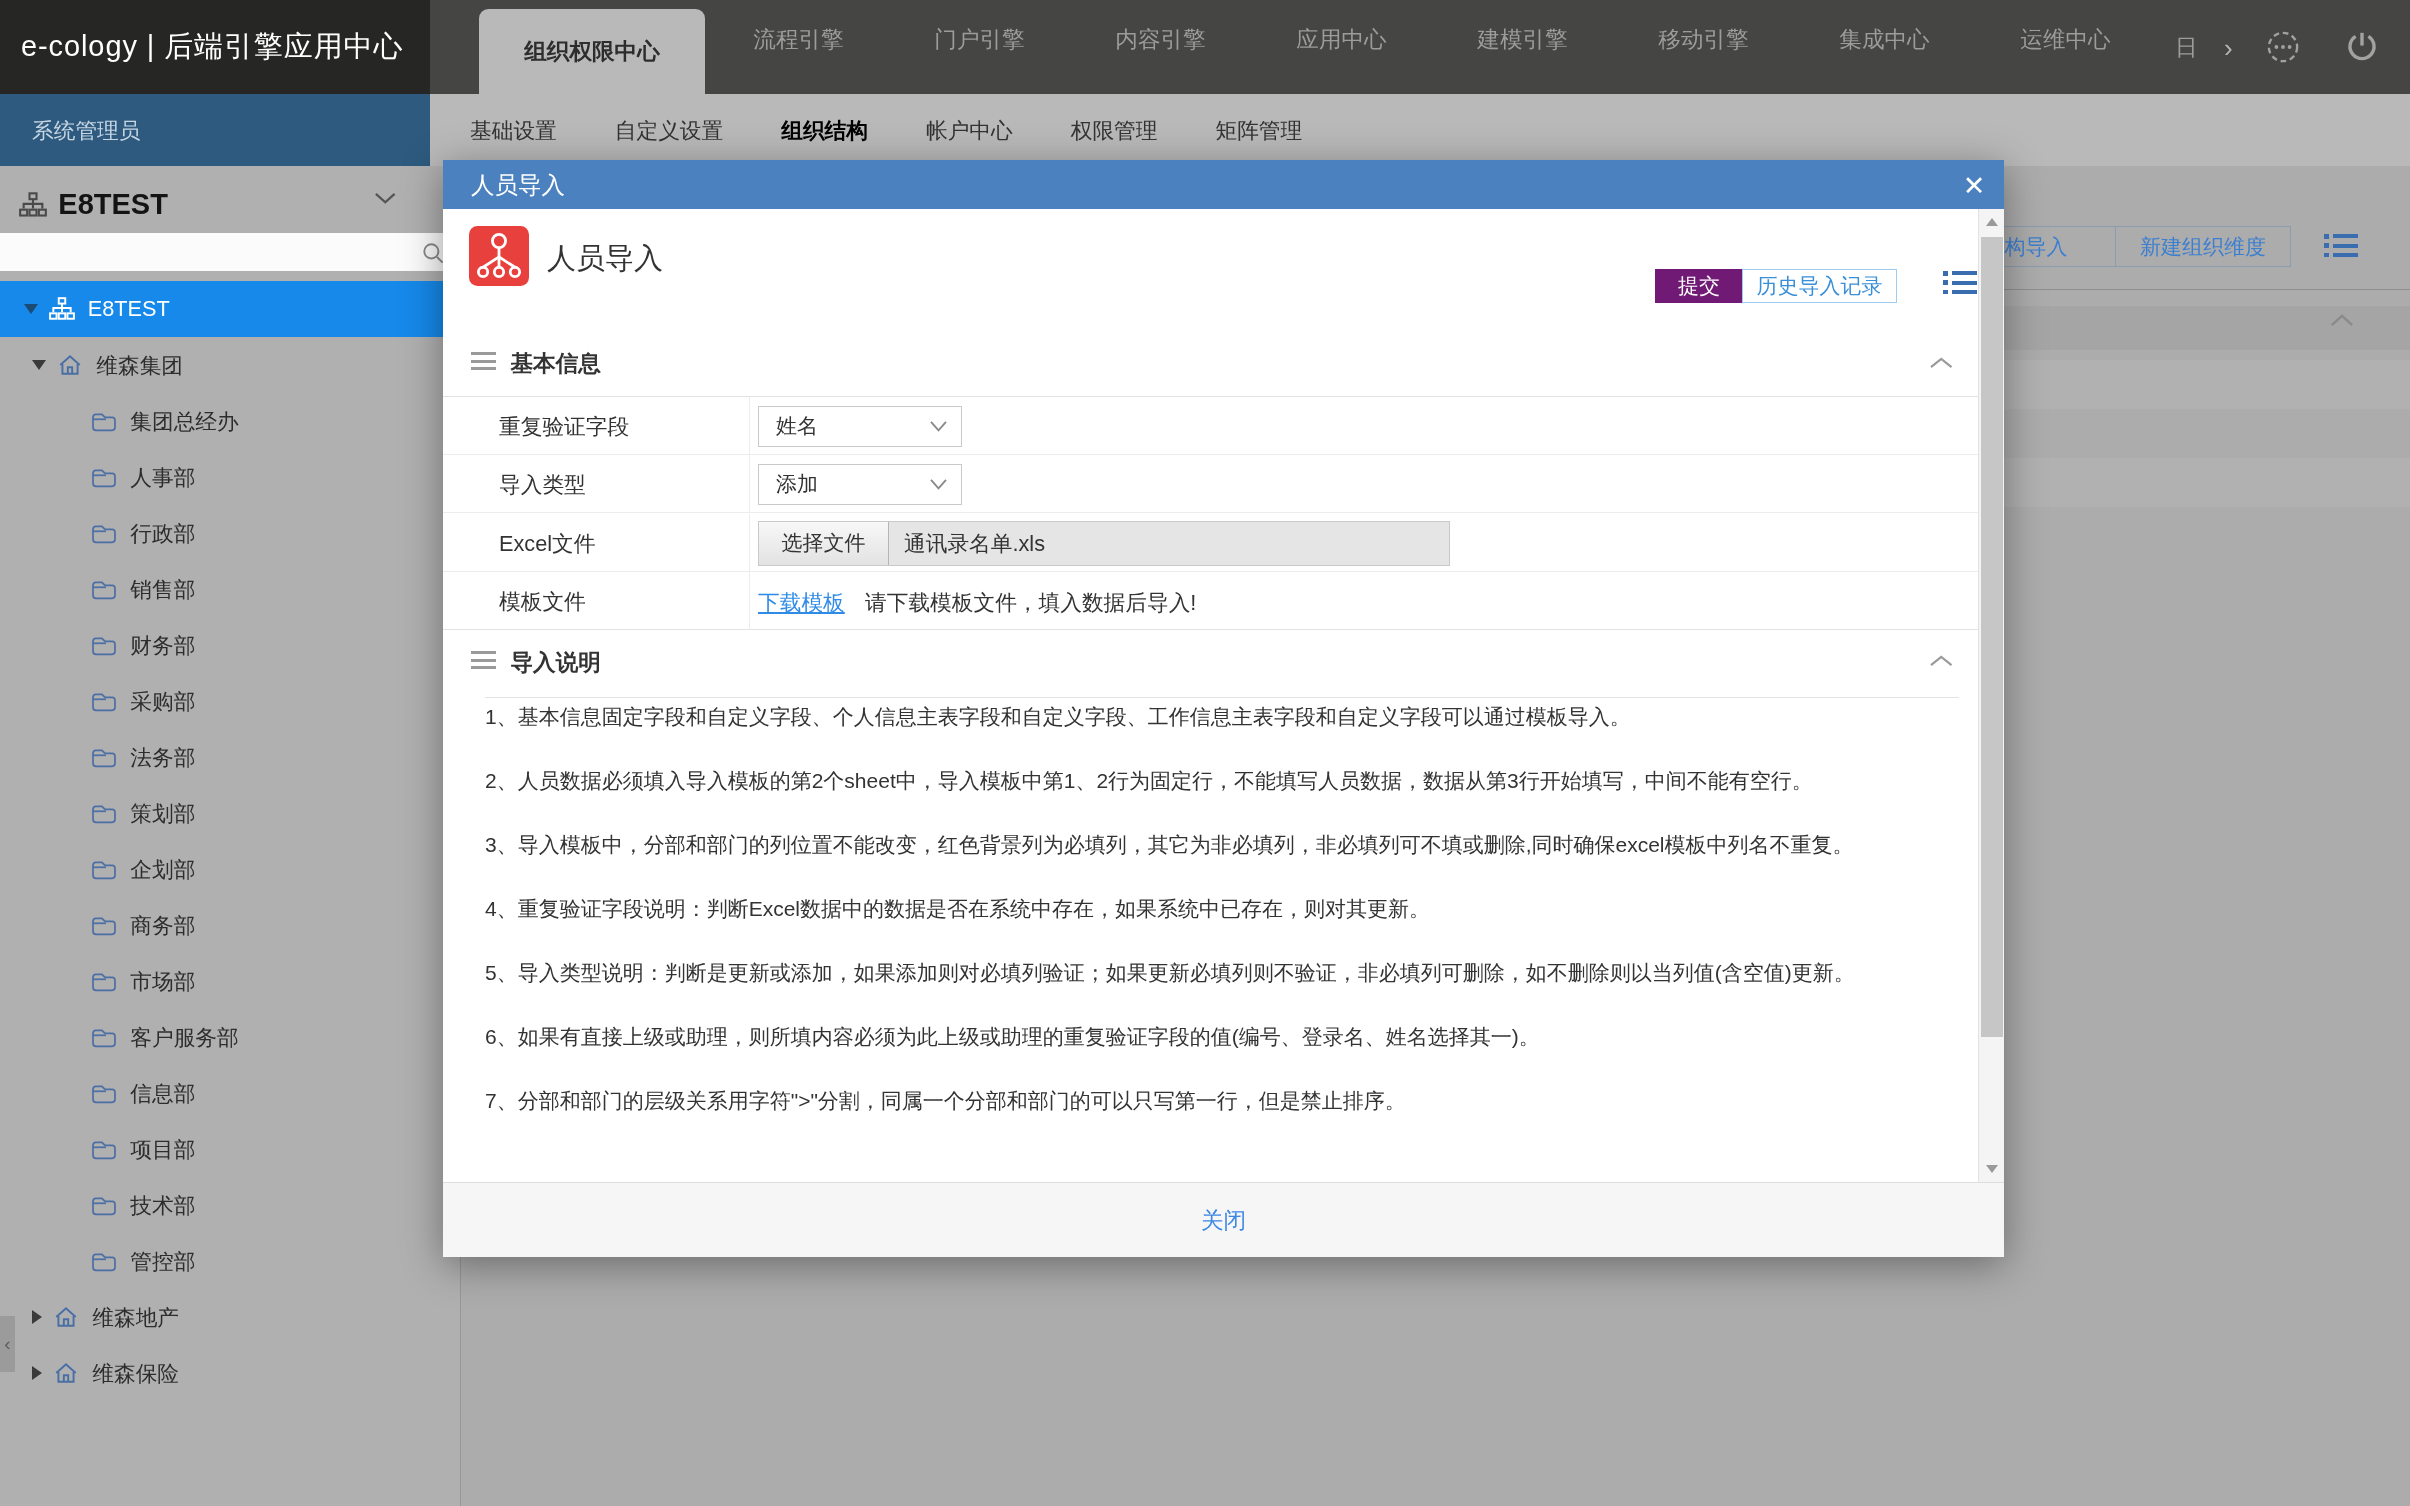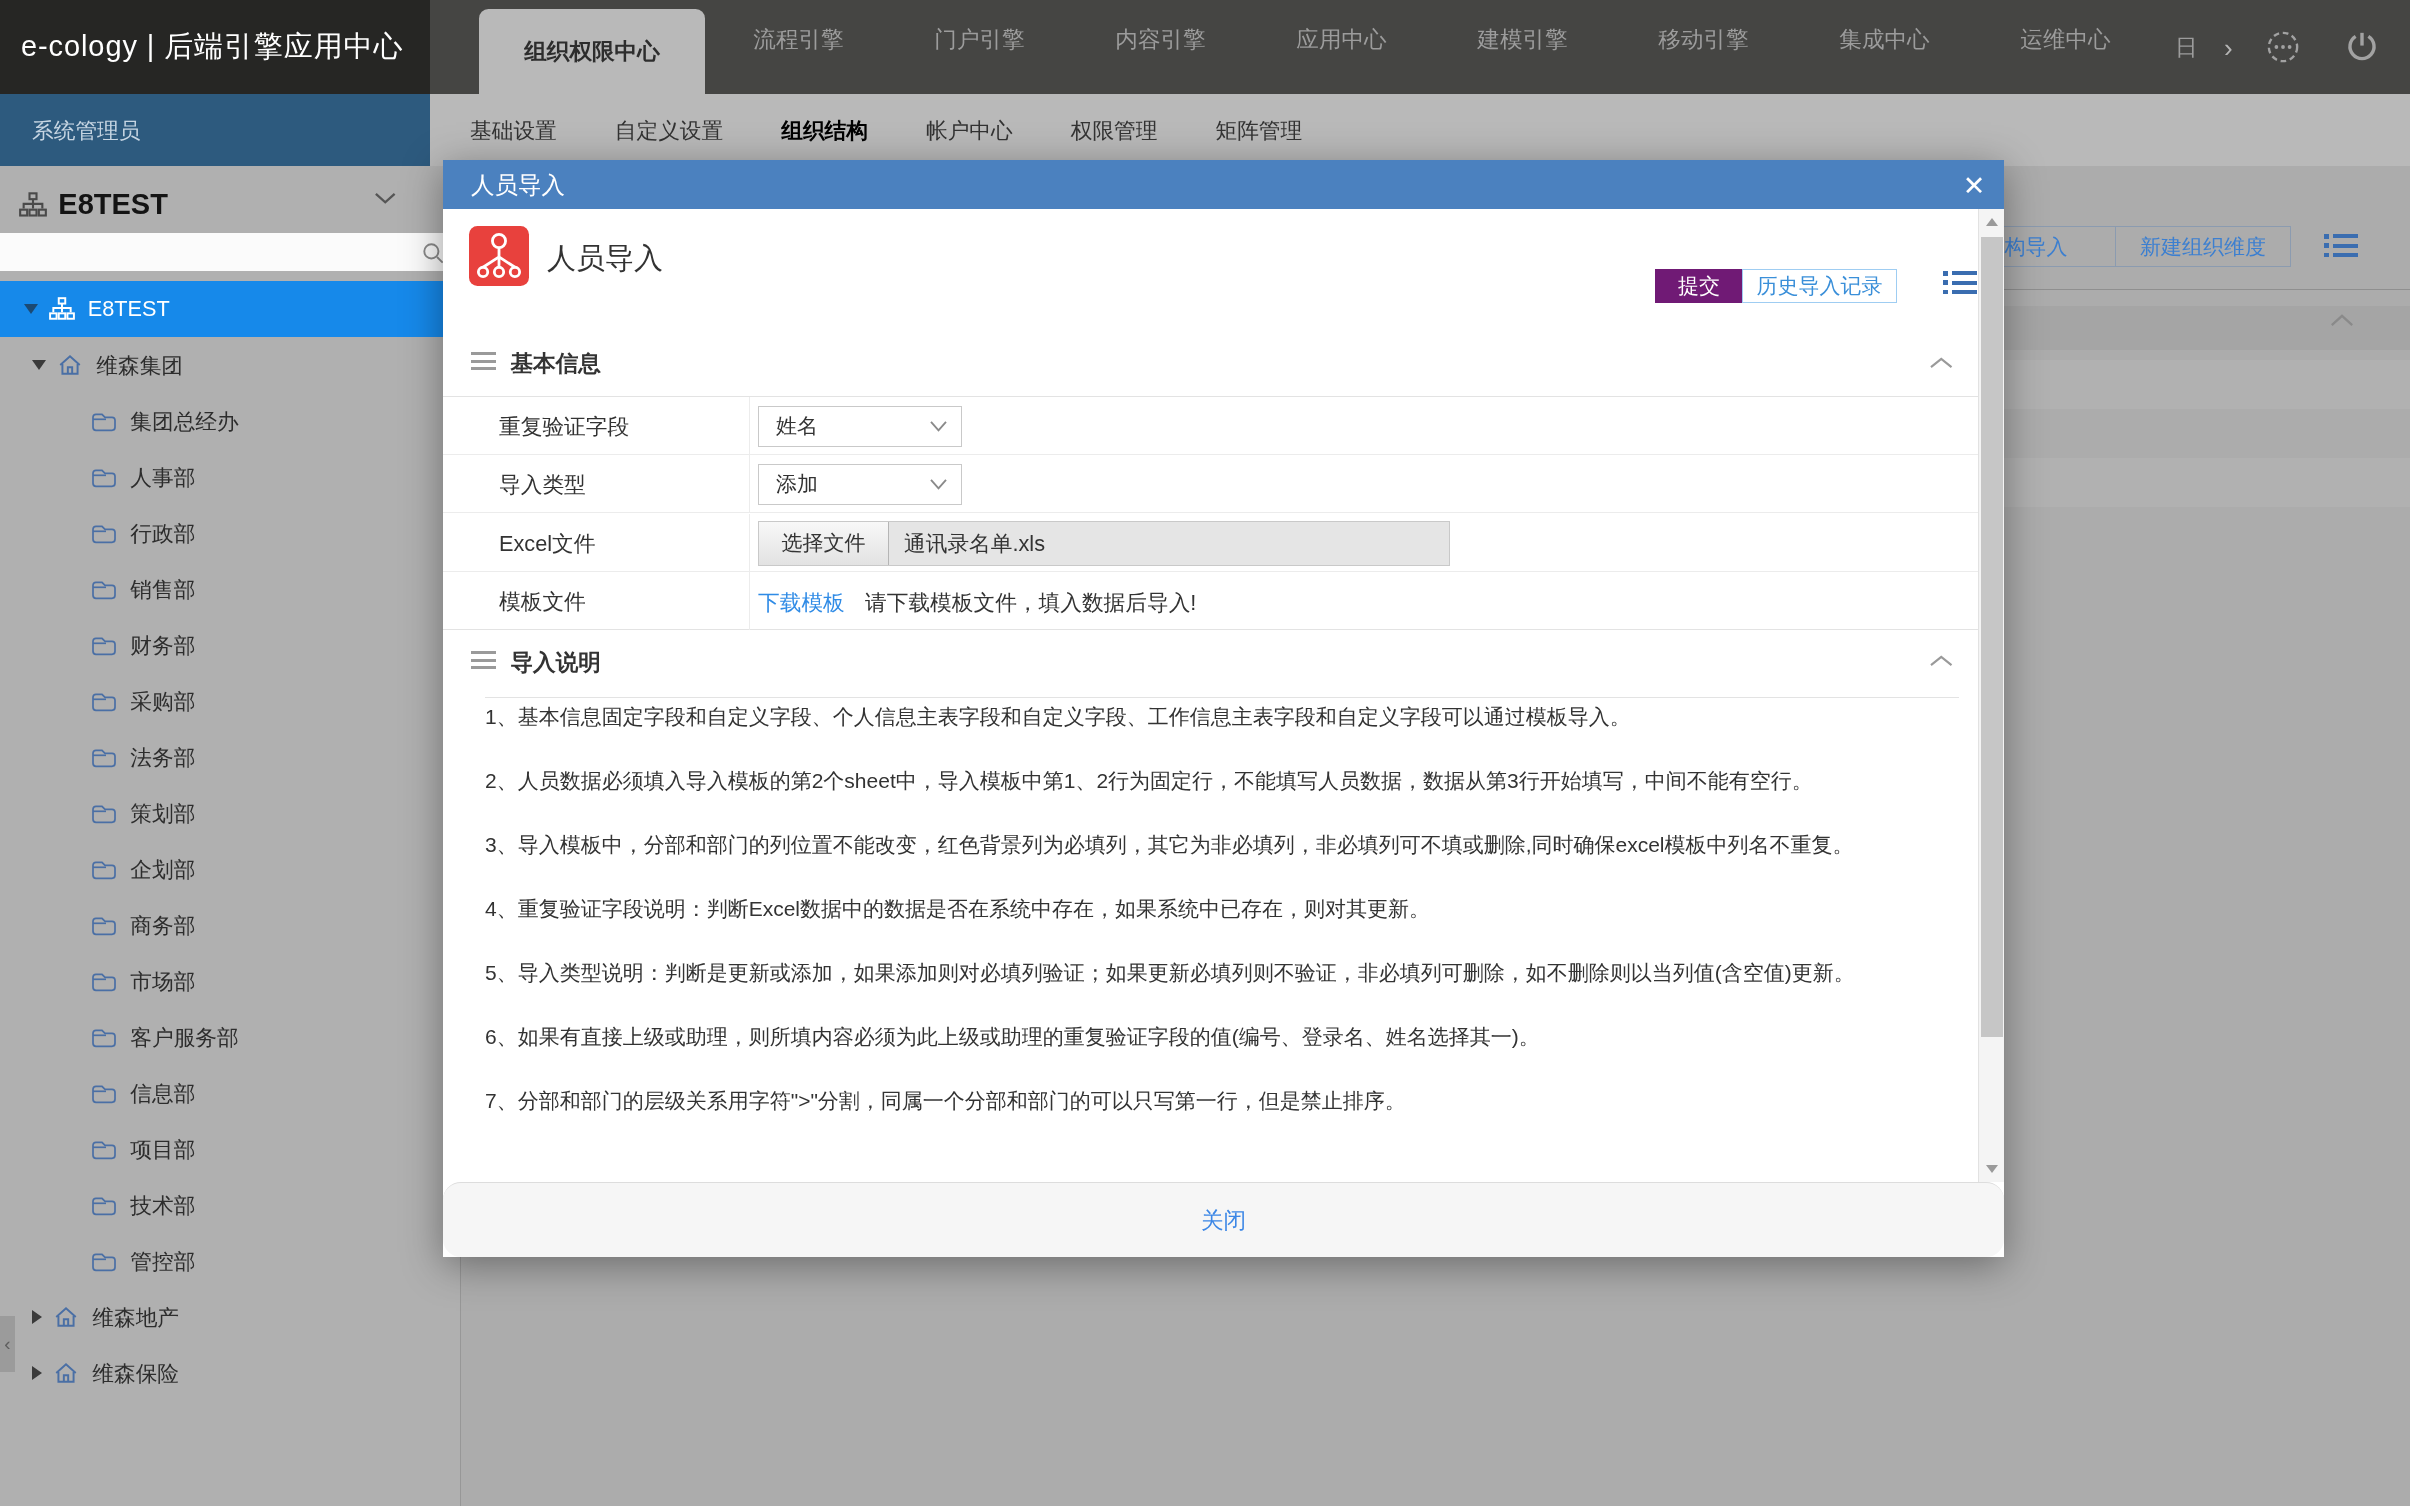--- a/index.html
+++ b/index.html
@@ -89,28 +89,28 @@
   .vline{position:absolute;left:306px;top:0;width:0.9px;height:100%;background:#ececec;}
   .fselect{position:absolute;left:315px;top:8.5px;width:204px;height:41px;border:0.9px solid #c9c9c9;
     box-sizing:border-box;background:#fff;display:flex;align-items:center;font-size:21px;color:#333;padding-left:17px;}
   .fselect svg{position:absolute;right:13px;top:13px;}
   #filebox{position:absolute;left:315px;top:6.6px;width:692px;height:45px;border:0.9px solid #c9c9c9;
     box-sizing:border-box;background:#e5e5e5;display:flex;align-items:center;}
   #choosefile{width:130px;height:43px;background:linear-gradient(#f8f8f8,#e2e2e2);
     border-right:0.9px solid #b5b5b5;display:flex;align-items:center;justify-content:center;
     font-size:21px;color:#333;box-sizing:border-box;}
   #filename{margin-left:15px;font-size:21.7px;color:#333;}
-  #dl-link{position:absolute;left:315px;top:16px;font-size:21.7px;color:#2f8be6;}
+  #dl-link{position:absolute;left:315px;top:16px;font-size:21.7px;color:#2f8be6;text-decoration:underline;}
   #dl-note{position:absolute;left:422px;top:16px;font-size:21.7px;color:#333;}
   #sec2{left:28px;top:487px;display:flex;align-items:center;gap:15px;}
   #sec2-chev{left:1486px;top:494px;}
   #instr{left:42px;top:537px;width:1474px;height:485px;overflow:hidden;border-top:0.9px solid #e3e3e3;padding-top:0;box-sizing:border-box;}
   #instr p{margin:0 0 26px 0;font-size:21px;line-height:38px;color:#333;}
   #m-footer{left:0;top:1022px;width:1561px;height:75px;background:#f6f6f6;border-top:0.9px solid #ddd;
-    box-sizing:border-box;display:flex;align-items:center;justify-content:center;border-radius:18px;}
+    box-sizing:border-box;display:flex;align-items:center;justify-content:center;}
   #m-footer .close-link{font-size:22.6px;color:#3c87e6;}
   
   #m-scroll{left:1535px;top:49px;width:26px;height:973px;background:#f4f4f4;border-left:0.9px solid #e2e2e2;box-sizing:border-box;}
   #m-scroll .up{position:absolute;left:6.6px;top:9.4px;width:0;height:0;border-left:6.6px solid transparent;border-right:6.6px solid transparent;border-bottom:8.5px solid #9a9a9a;}
   #m-scroll .dn{position:absolute;left:6.6px;bottom:9.4px;width:0;height:0;border-left:6.6px solid transparent;border-right:6.6px solid transparent;border-top:8.5px solid #9a9a9a;}
   #m-scroll .thumb{position:absolute;left:1.9px;top:28px;width:21.7px;height:800px;background:#c6c6c6;}
   
   #left-handle{left:0;top:1316px;width:15px;height:56px;background:#9b9b9b;color:#5e5e5e;
     display:flex;align-items:center;justify-content:center;font-size:19px;}
   .search-mag{position:absolute;right:15px;top:7.5px;}

